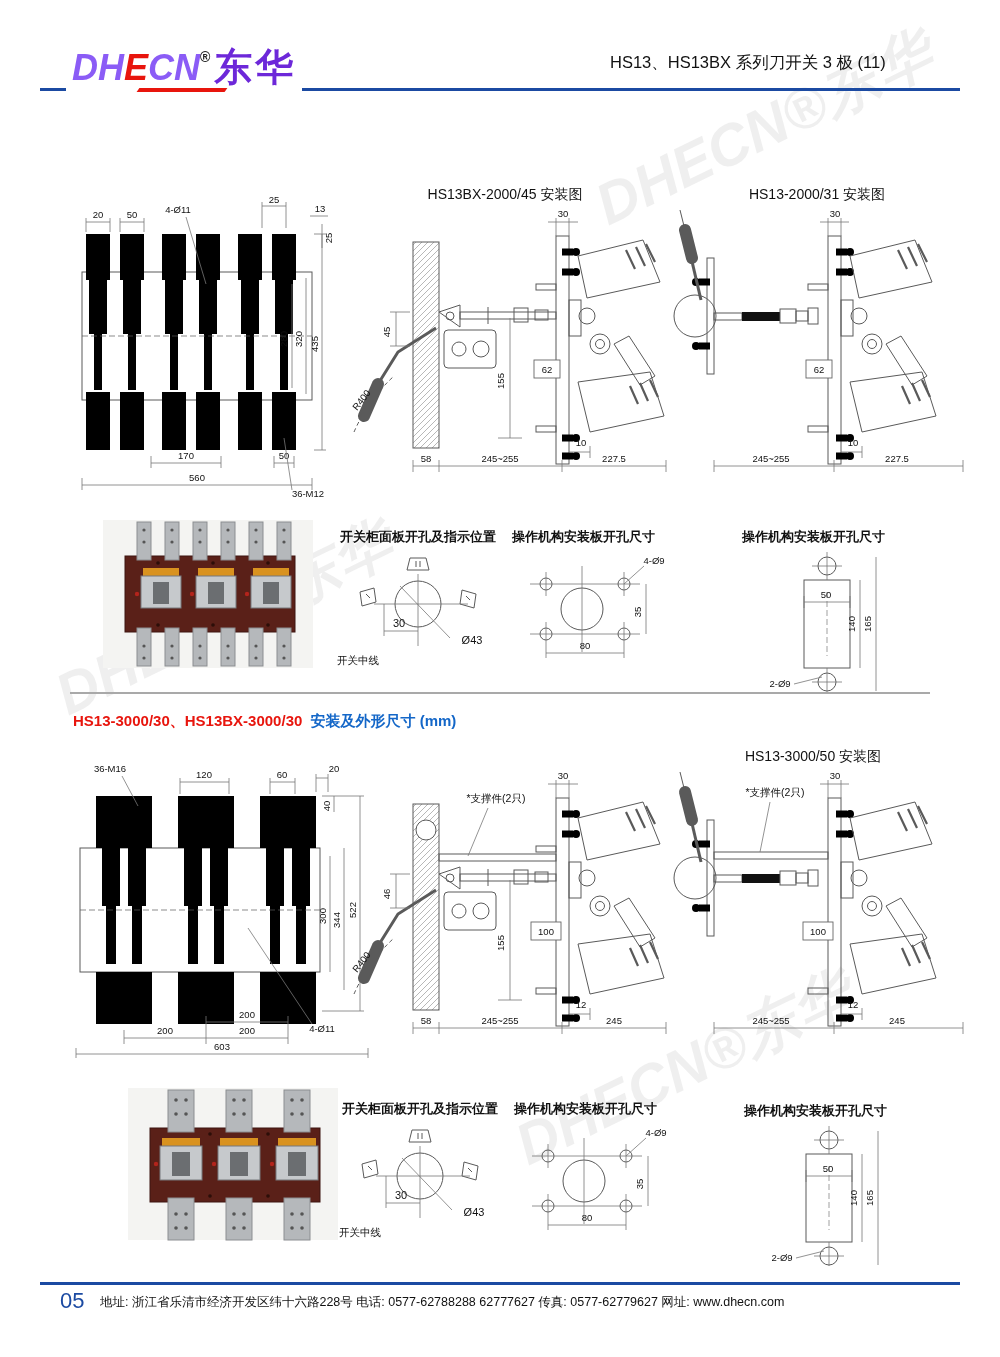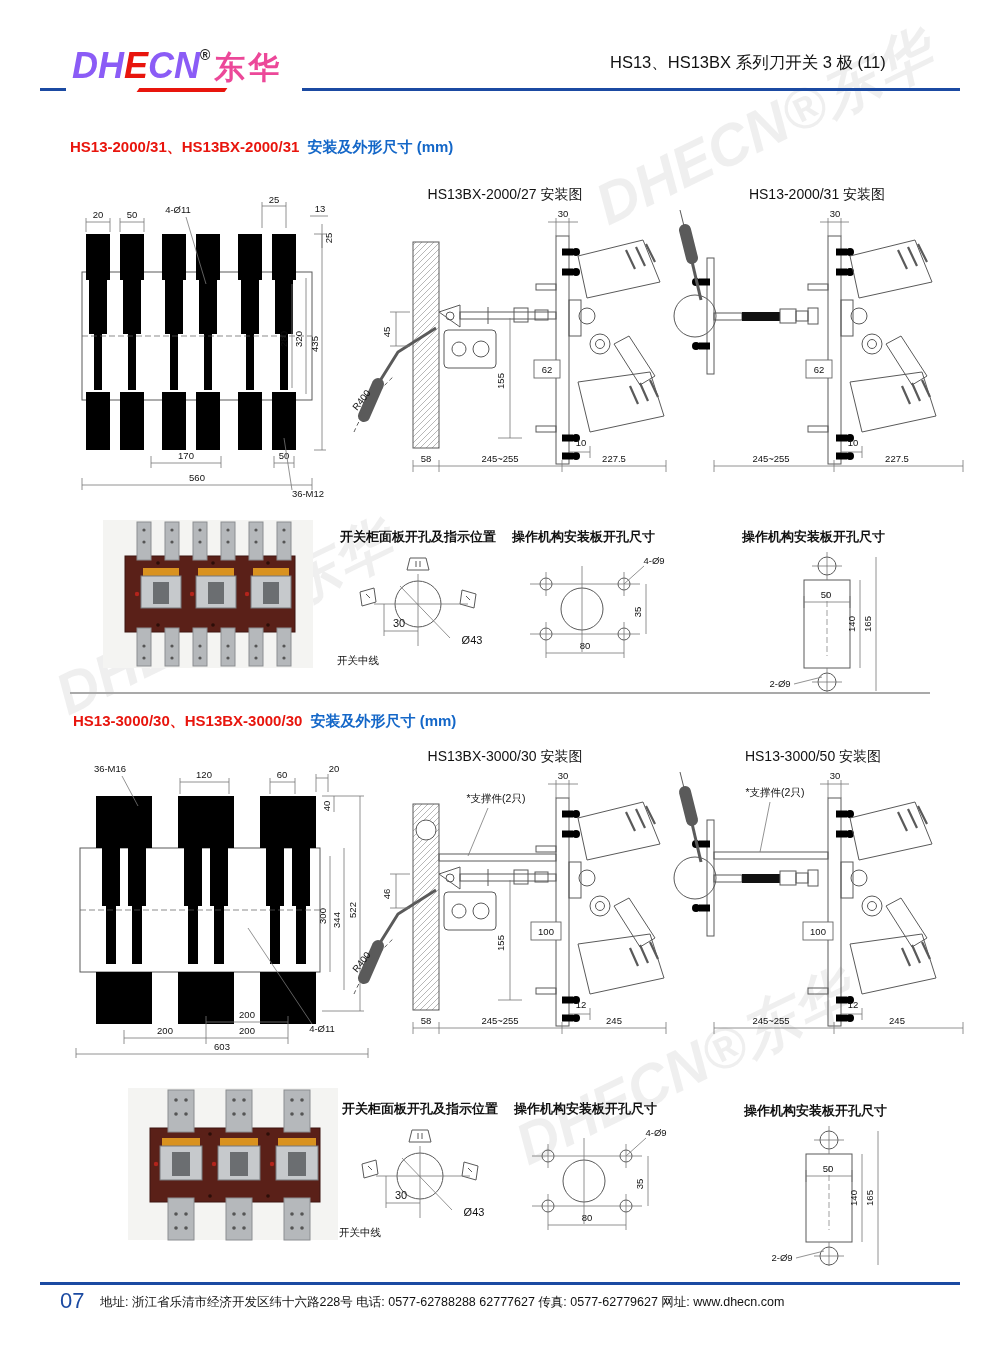--- a/index.html
+++ b/index.html
@@ -6,21 +6,21 @@
   .page{position:relative;width:1000px;height:1357px;background:#fff;overflow:hidden;
         font-family:"Liberation Sans",sans-serif;color:#111}
   .abs{position:absolute}
   svg{overflow:visible;display:block}
 
   
   .logo{left:72px;top:48px;font-style:italic;font-weight:bold;font-size:36px;line-height:1;white-space:nowrap}
   .l-blue{color:#8b5cf6}
   .l-red{color:#e8150d}
   .l-reg{font-size:14px;font-style:normal;vertical-align:18px;color:#222;font-weight:bold}
-  .l-name{font-style:normal;color:#ec4899;font-size:31px;font-weight:900;letter-spacing:3px;margin-left:4px}
+  .l-name{font-style:normal;color:#6d28d9;font-size:38px;font-weight:900;letter-spacing:3px;margin-left:4px}
   .l-underline{position:absolute;left:66px;top:40px;width:88px;height:4px;background:#e8150d;transform:skewX(-35deg)}
   .hline{background:#1b4aa2;height:3px}
   .page-title{left:610px;top:52px;width:350px;font-size:16.5px;font-weight:500;white-space:nowrap}
 
   
   .sec-title{font-size:15px;font-weight:600;white-space:nowrap}
   .t-red{color:#e8150d}
   .t-blue{color:#1467c8;margin-left:4px}
 
   .drw-title{font-size:14px;font-weight:500;text-align:center;white-space:nowrap}
@@ -60,24 +60,20 @@
   <div class="abs wm" style="left:520px;top:1110px">DHECN®东华</div>
 
   <div class="abs hline" style="left:40px;top:88px;width:26px"></div>
   <div class="abs logo fg">
     <span class="l-blue">DH</span><span class="l-red">E</span><span class="l-blue">CN</span><span class="l-reg">®</span><span class="l-name">东华</span>
     <div class="l-underline"></div>
   </div>
   <div class="abs page-title fg">HS13、HS13BX 系列刀开关 3 极 (11)</div>
   <div class="abs hline" style="left:302px;top:88px;width:658px"></div>
 
-  <div class="abs sec-title fg" style="left:70px;top:138px">
-    <span class="t-red">HS13-2000/31、HS13BX-2000/31</span>
-    <span class="t-blue">安装及外形尺寸 (mm)</span>
-  </div>
 
   <svg class="abs fg" style="left:70px;top:192px" width="272" height="312" viewBox="0 0 272 312">
     <defs>
       <g id="fs1">
         <rect x="16" y="42" width="24" height="46"></rect>
         <circle cx="28" cy="55" r="4.5"></circle>
           <circle cx="28" cy="73" r="4.5"></circle>
         <rect x="16" y="200" width="24" height="58"></rect>
         <circle cx="28" cy="217" r="4.5"></circle>
           <circle cx="28" cy="240" r="4.5"></circle>
@@ -135,21 +131,21 @@
       <text x="214" y="267">50</text>
       <line x1="12" y1="286" x2="12" y2="298"></line>
         <line x1="242" y1="286" x2="242" y2="298"></line>
         <line x1="12" y1="293" x2="242" y2="293"></line>
       <text x="127" y="289">560</text>
       <line x1="222" y1="298" x2="214" y2="246"></line>
       <text x="238" y="305">36-M12</text>
     </g>
   </svg>
 
-  <div class="abs drw-title fg" style="left:340px;top:186px;width:330px">HS13BX-2000/27 安装图</div>
+  <div class="abs drw-title fg" style="left:340px;top:186px;width:330px">HS13BX-2000/45 安装图</div>
   <svg class="abs fg" style="left:338px;top:206px" width="330" height="272" viewBox="0 0 330 272">
     <defs>
       <pattern id="hA" width="6" height="6" patternUnits="userSpaceOnUse">
         <line x1="0" y1="6" x2="6" y2="0" stroke="#999" stroke-width="0.7"></line>
       </pattern>
       <g id="bA">
           <rect x="-9" y="-3.5" width="11" height="7"></rect>
           <circle cx="5" cy="0" r="4"></circle>
         </g>
     </defs>
@@ -482,21 +478,20 @@
       <text x="175" y="274">200</text>
       <line x1="240" y1="264" x2="176" y2="168"></line>
       <text x="250" y="272">4-Ø11</text>
       <line x1="4" y1="288" x2="4" y2="298"></line>
         <line x1="296" y1="288" x2="296" y2="298"></line>
         <line x1="4" y1="294" x2="296" y2="294"></line>
       <text x="150" y="290">603</text>
     </g>
   </svg>
 
-  <div class="abs drw-title fg" style="left:340px;top:748px;width:330px">HS13BX-3000/30 安装图</div>
   <svg class="abs fg" style="left:338px;top:768px" width="330" height="272" viewBox="0 0 330 272">
     <defs>
       <pattern id="hC" width="6" height="6" patternUnits="userSpaceOnUse">
         <line x1="0" y1="6" x2="6" y2="0" stroke="#999" stroke-width="0.7"></line>
       </pattern>
       <g id="bC">
           <rect x="-9" y="-3.5" width="11" height="7"></rect>
           <circle cx="5" cy="0" r="4"></circle>
         </g>
     </defs>
@@ -752,16 +747,16 @@
       <line x1="100" y1="36" x2="100" y2="124"></line>
       <text x="95" y="80" transform="rotate(-90 95 80)">140</text>
       <line x1="116" y1="13" x2="116" y2="147"></line>
       <text x="111" y="80" transform="rotate(-90 111 80)">165</text>
       <line x1="34" y1="140" x2="62" y2="133"></line>
       <text x="20" y="143">2-Ø9</text>
     </g>
   </svg>
 
   <div class="abs hline" style="left:40px;top:1282px;width:920px"></div>
-  <div class="abs pagenum fg">07</div>
+  <div class="abs pagenum fg">05</div>
   <div class="abs finfo fg">地址: 浙江省乐清市经济开发区纬十六路228号    电话: 0577-62788288    62777627    传真: 0577-62779627    网址: www.dhecn.com</div>
 
 </div>
 
 </body></html>

